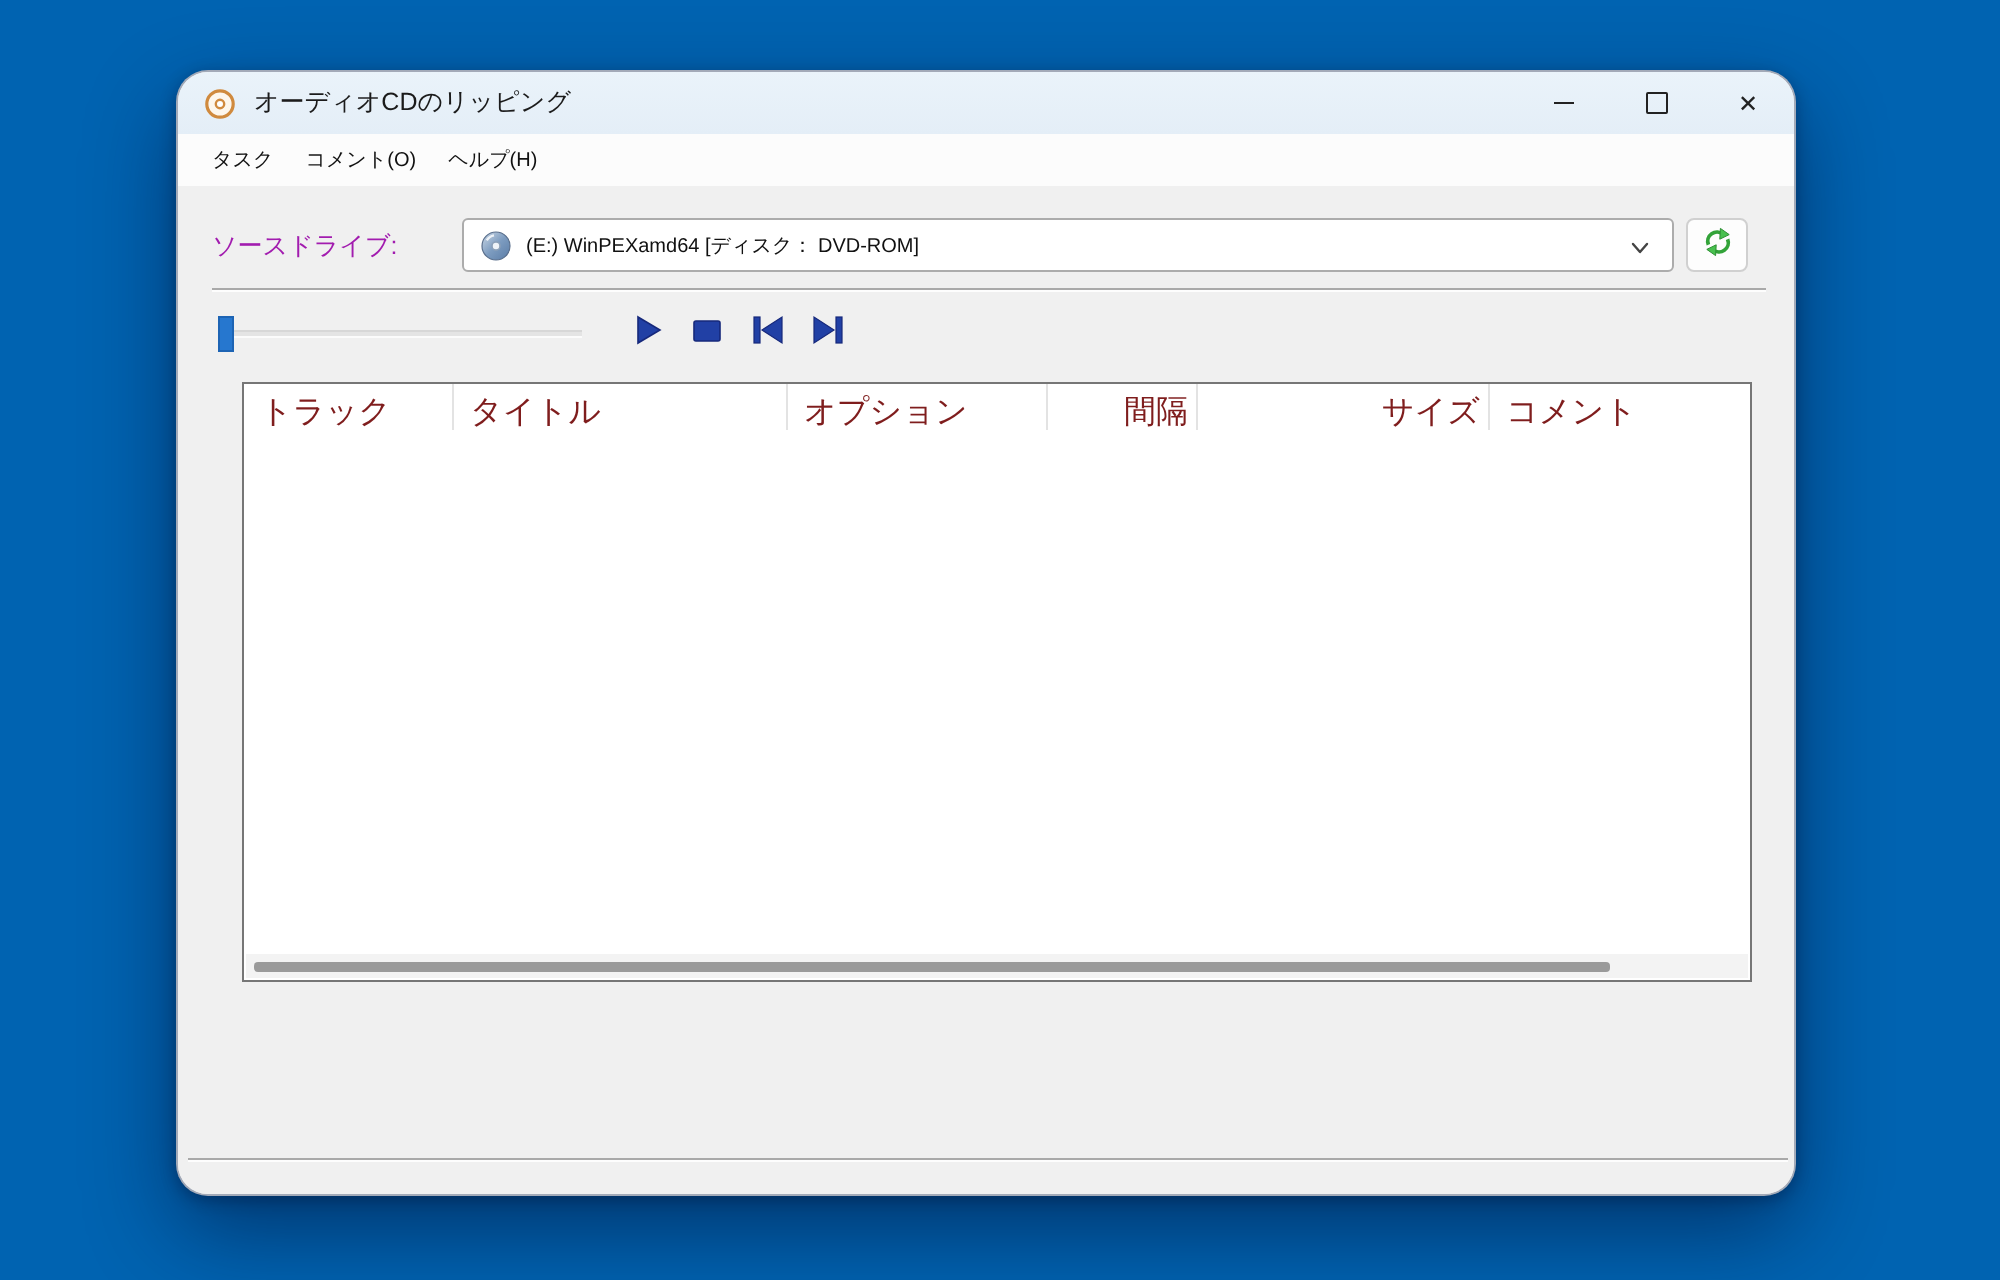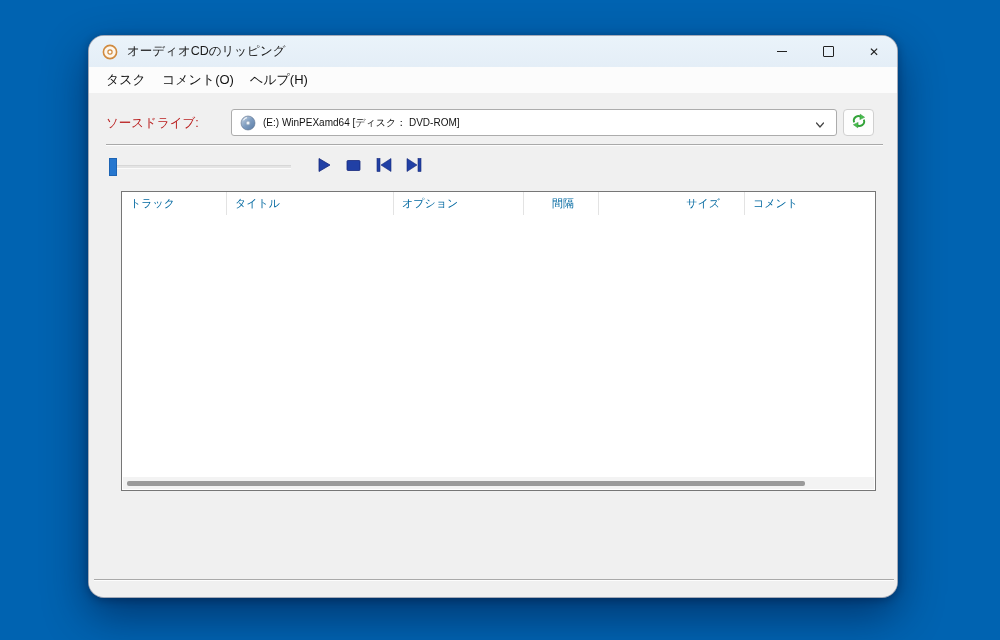--- a/index.html
+++ b/index.html
@@ -28,25 +28,25 @@
   .controls{position:absolute;right:0;top:0;height:31px;display:flex;}
   .ctrl{width:46px;height:31px;display:flex;align-items:center;justify-content:center;cursor:default;}
   .glyph-min{width:10px;height:1px;background:#222;display:block;}
   .glyph-max{width:9px;height:9px;border:1px solid #222;border-radius:1px;display:block;}
   .glyph-close{font-size:12px;color:#222;line-height:1;}
   
   .menubar{
     position:absolute;left:0;top:31px;right:0;height:26px;
     background:#fcfcfc;display:flex;align-items:center;padding-left:9px;box-sizing:border-box;
   }
-  .menu-item{font-size:13px;color:#111;padding:4px 8px;}
+  .menu-item{font-size:10px;color:#111;padding:4px 8px;}
   
   .content{position:absolute;left:0;top:57px;right:0;bottom:0;background:#f0f0f0;}
   
-  .source-label{position:absolute;left:17px;top:22px;font-size:12.5px;color:#b91c1c;}
+  .source-label{position:absolute;left:17px;top:22px;font-size:12.5px;color:#a21caf;}
   .combo{
     position:absolute;left:142px;top:16px;width:606px;height:27px;
     background:#fff;border:1px solid #acacac;border-radius:3px;box-sizing:border-box;
     display:flex;align-items:center;padding:0 8px;
   }
   .cd-icon{width:16px;height:16px;flex:0 0 auto;}
   .combo-text{margin-left:7px;font-size:10px;color:#111;flex:1;white-space:nowrap;overflow:hidden;}
   .chevron{width:12px;height:12px;flex:0 0 auto;margin-right:2px;}
   .refresh-btn{
     position:absolute;left:754px;top:16px;width:31px;height:27px;
@@ -77,22 +77,22 @@
     padding:0;display:flex;align-items:center;justify-content:center;cursor:default;
   }
   .tbtn svg{display:block;}
   
   .tracklist{
     position:absolute;left:32px;top:98px;width:755px;height:300px;
     background:#fff;border:1px solid #767676;box-sizing:border-box;
   }
   .thead{display:flex;height:23px;border-bottom:1px solid #ededed;}
   .th{
-    font-size:11px;color:#0369a1;box-sizing:border-box;
-    padding:4px 24px 0 8px;border-right:1px solid #e3e3e3;
+    font-size:16px;color:#7f1d1d;box-sizing:border-box;
+    padding:4px 4px 0 8px;border-right:1px solid #e3e3e3;
     white-space:nowrap;overflow:hidden;
   }
   .th.c-track{width:105px;}
   .th.c-title{width:167px;}
   .th.c-artist{width:130px;}
   .th.c-gap{width:75px;text-align:right;}
   .th.c-size{width:146px;text-align:right;}
   .th.c-comment{width:130px;border-right:none;}
   .tbody{position:absolute;left:0;top:23px;right:0;bottom:13px;background:#fff;}
   .hscrollbar{

